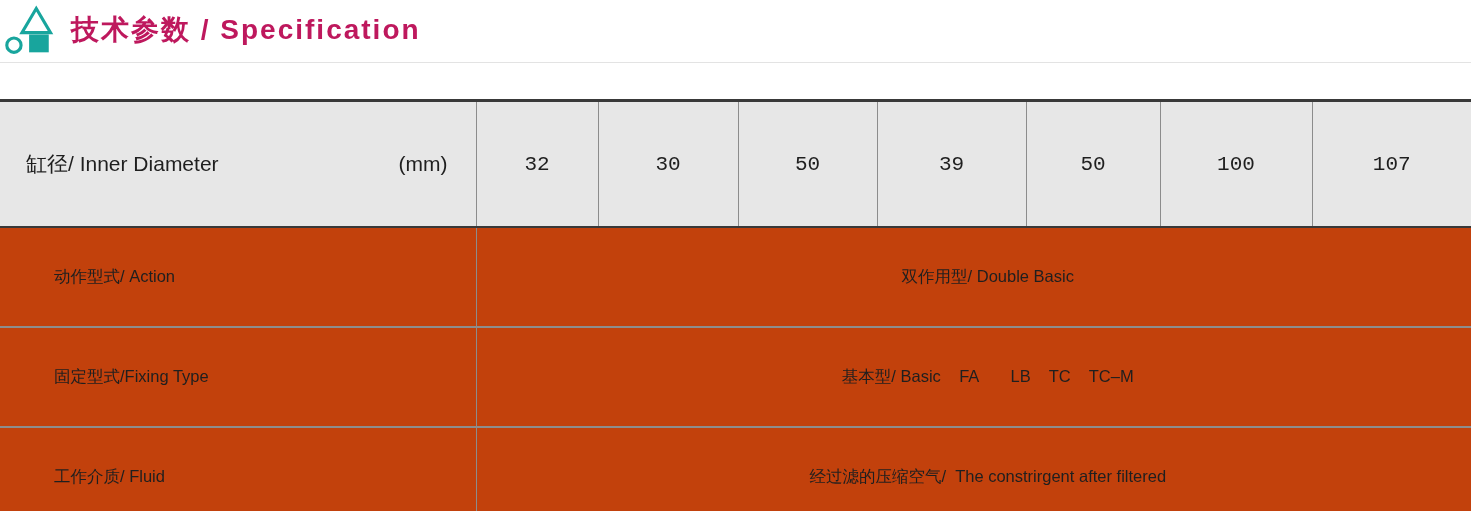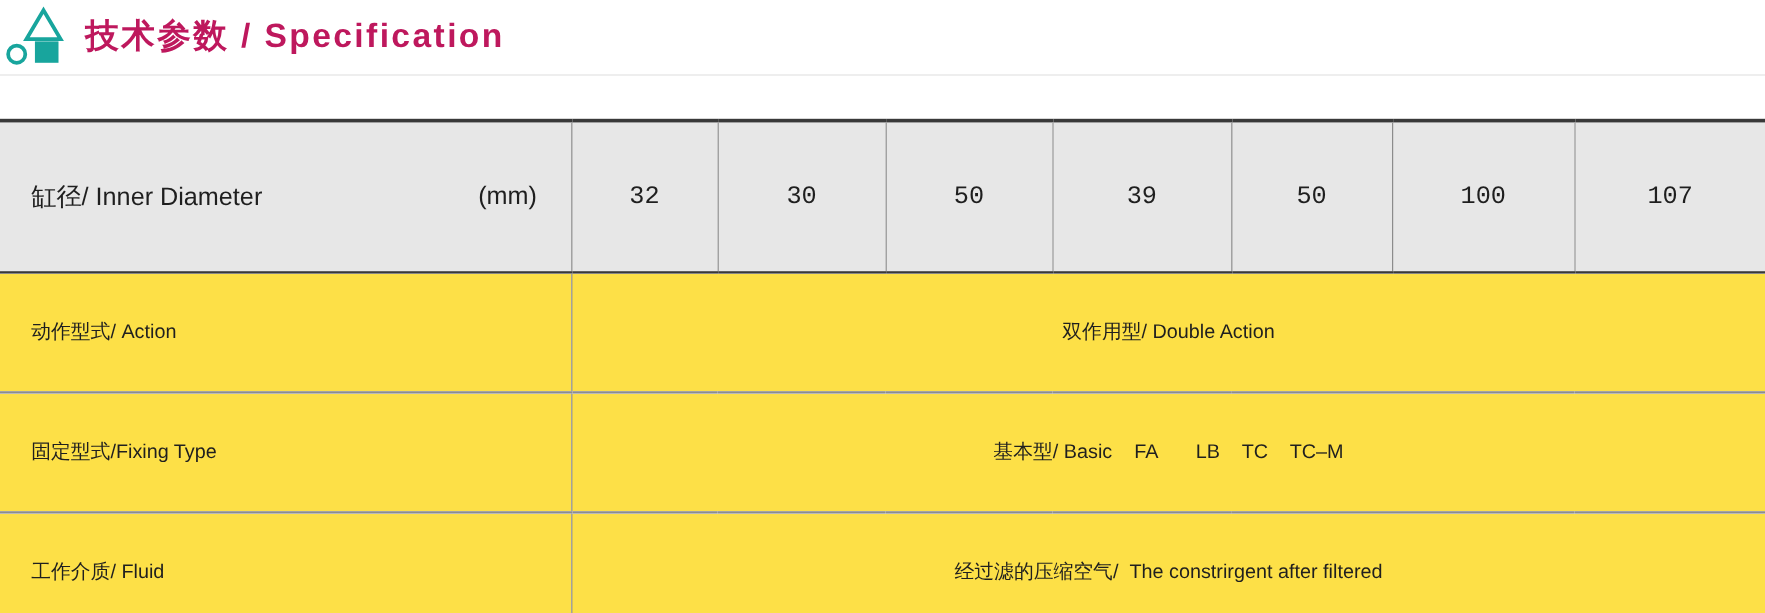--- a/index.html
+++ b/index.html
@@ -44,21 +44,22 @@
     border-top: 3px solid #393939;
     border-bottom: 2px solid #393939;
     text-align: center;
     font-size: 21px;
   }
   tr.hdr-row td + td { border-left: 1px solid #8c8c8c; font-family: Liberation Mono, monospace; }
   
   tr.body-row td {
     height: 34px;
     border-bottom: 2px solid #8d8d8d;
-    background: #fde047;
+    background: #c2410c;
+    padding-left: 28px;
   }
   tr.body-row td.val-cell { border-left: 1px solid #8c8c8c; text-align: center; }
   
   .lbl {
     display: flex;
     justify-content: space-between;
     align-items: center;
     padding: 0 28px 0 26px;
   }
   .lbl .unit { text-align: center; }
@@ -105,21 +106,21 @@
       <td>107</td>
     </tr>
 
     <tr class="body-row">
       <td>
         <div class="lbl">
           <span>动作型式/ Action</span>
           <span class="unit"></span>
         </div>
       </td>
-      <td class="val-cell" colspan="7">双作用型/ Double Action</td>
+      <td class="val-cell" colspan="7">双作用型/ Double Basic</td>
     </tr>
 
     <tr class="body-row">
       <td>
         <div class="lbl">
           <span>固定型式/Fixing Type</span>
           <span class="unit"></span>
         </div>
       </td>
       <td class="val-cell" colspan="7">基本型/ Basic    FA       LB    TC    TC–M</td>

